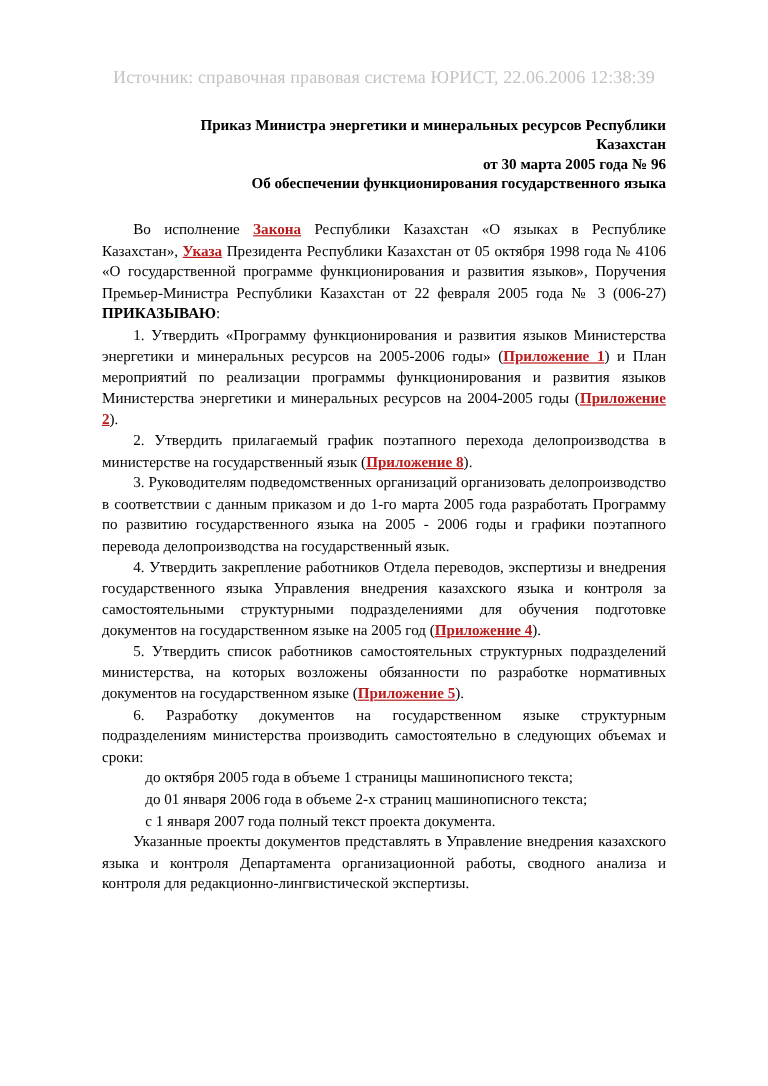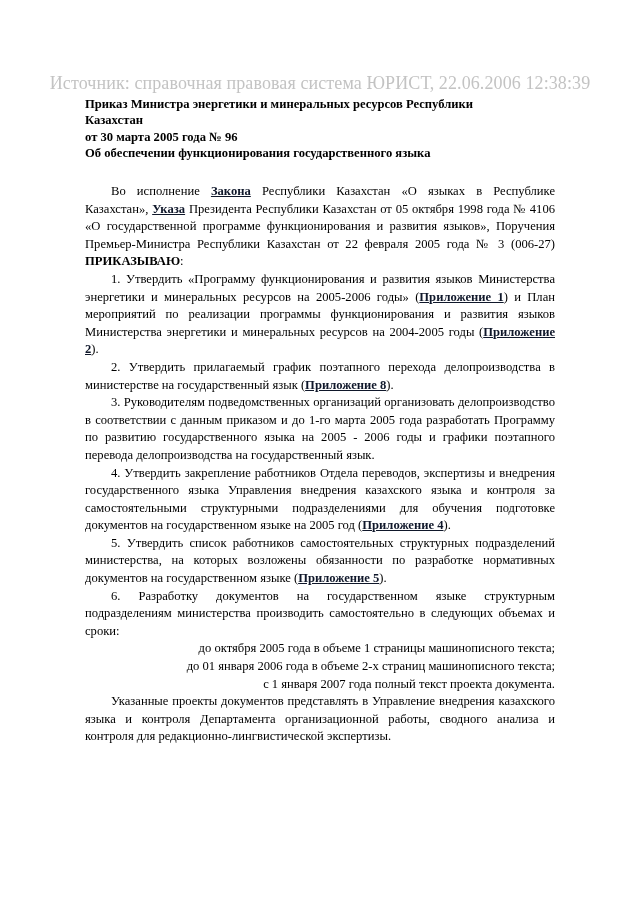--- a/index.html
+++ b/index.html
@@ -17,35 +17,35 @@
   .page {
     position: relative;
     width: 640px;
     height: 905px;
     box-sizing: border-box;
     padding: 0;
     background: #ffffff;
   }
   .source-header {
     position: absolute;
-    top: 73px;
+    top: 57px;
     left: 0;
     width: 640px;
     text-align: center;
-    font-size: 18px;
+    font-size: 15px;
     color: #c3c3c3;
     letter-spacing: 0.1px;
     white-space: nowrap;
   }
   .title-block {
     position: absolute;
     top: 96px;
     left: 85px;
     width: 470px;
-    text-align: left;
+    text-align: right;
     font-weight: bold;
     font-size: 12.6px;
     line-height: 16.3px;
   }
   .title-block div {
     margin: 0;
   }
   .body-block {
     position: absolute;
     top: 183px;
@@ -56,25 +56,25 @@
   }
   p.para {
     margin: 0;
     text-align: justify;
     text-justify: inter-word;
     text-indent: 26px;
     hyphens: none;
   }
   p.sub {
     margin: 0;
-    text-align: right;
+    text-align: left;
     text-indent: 36px;
   }
   .lnk {
-    color: #0f172a;
+    color: #b91c1c;
     font-weight: bold;
     text-decoration: underline;
   }
   b.bold {
     font-weight: bold;
   }
 </style>
 </head>
 <body>
 

